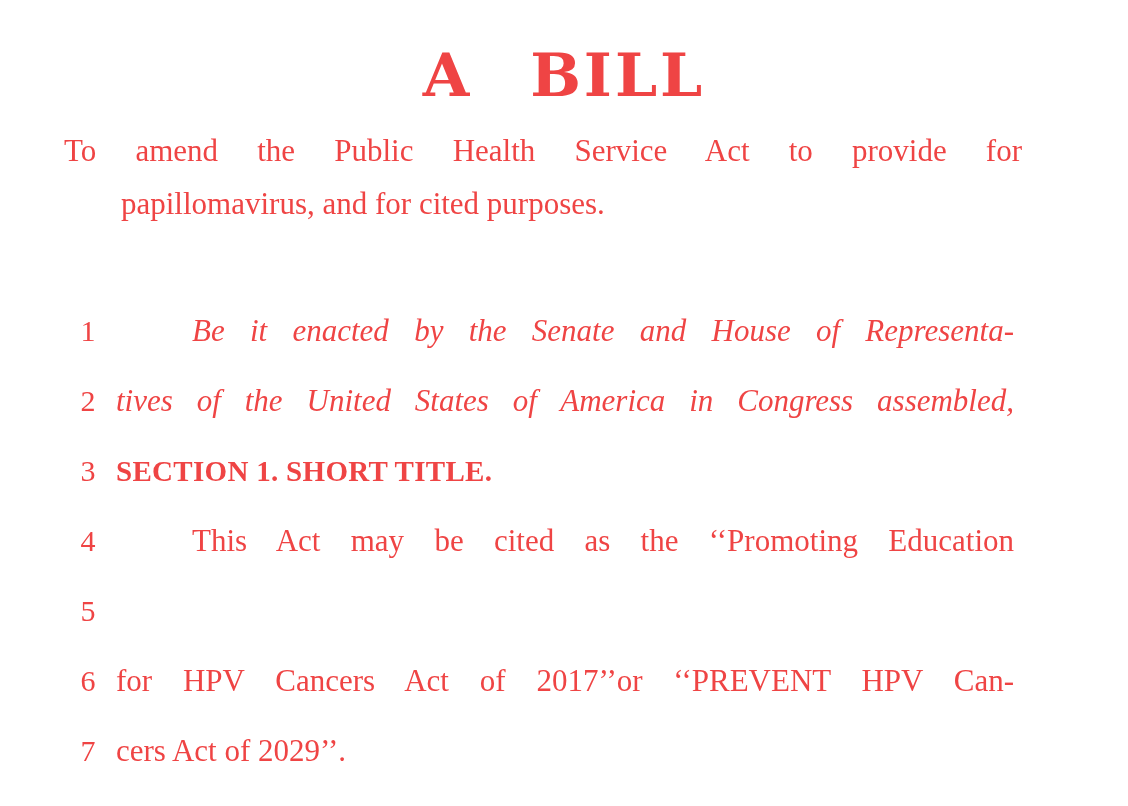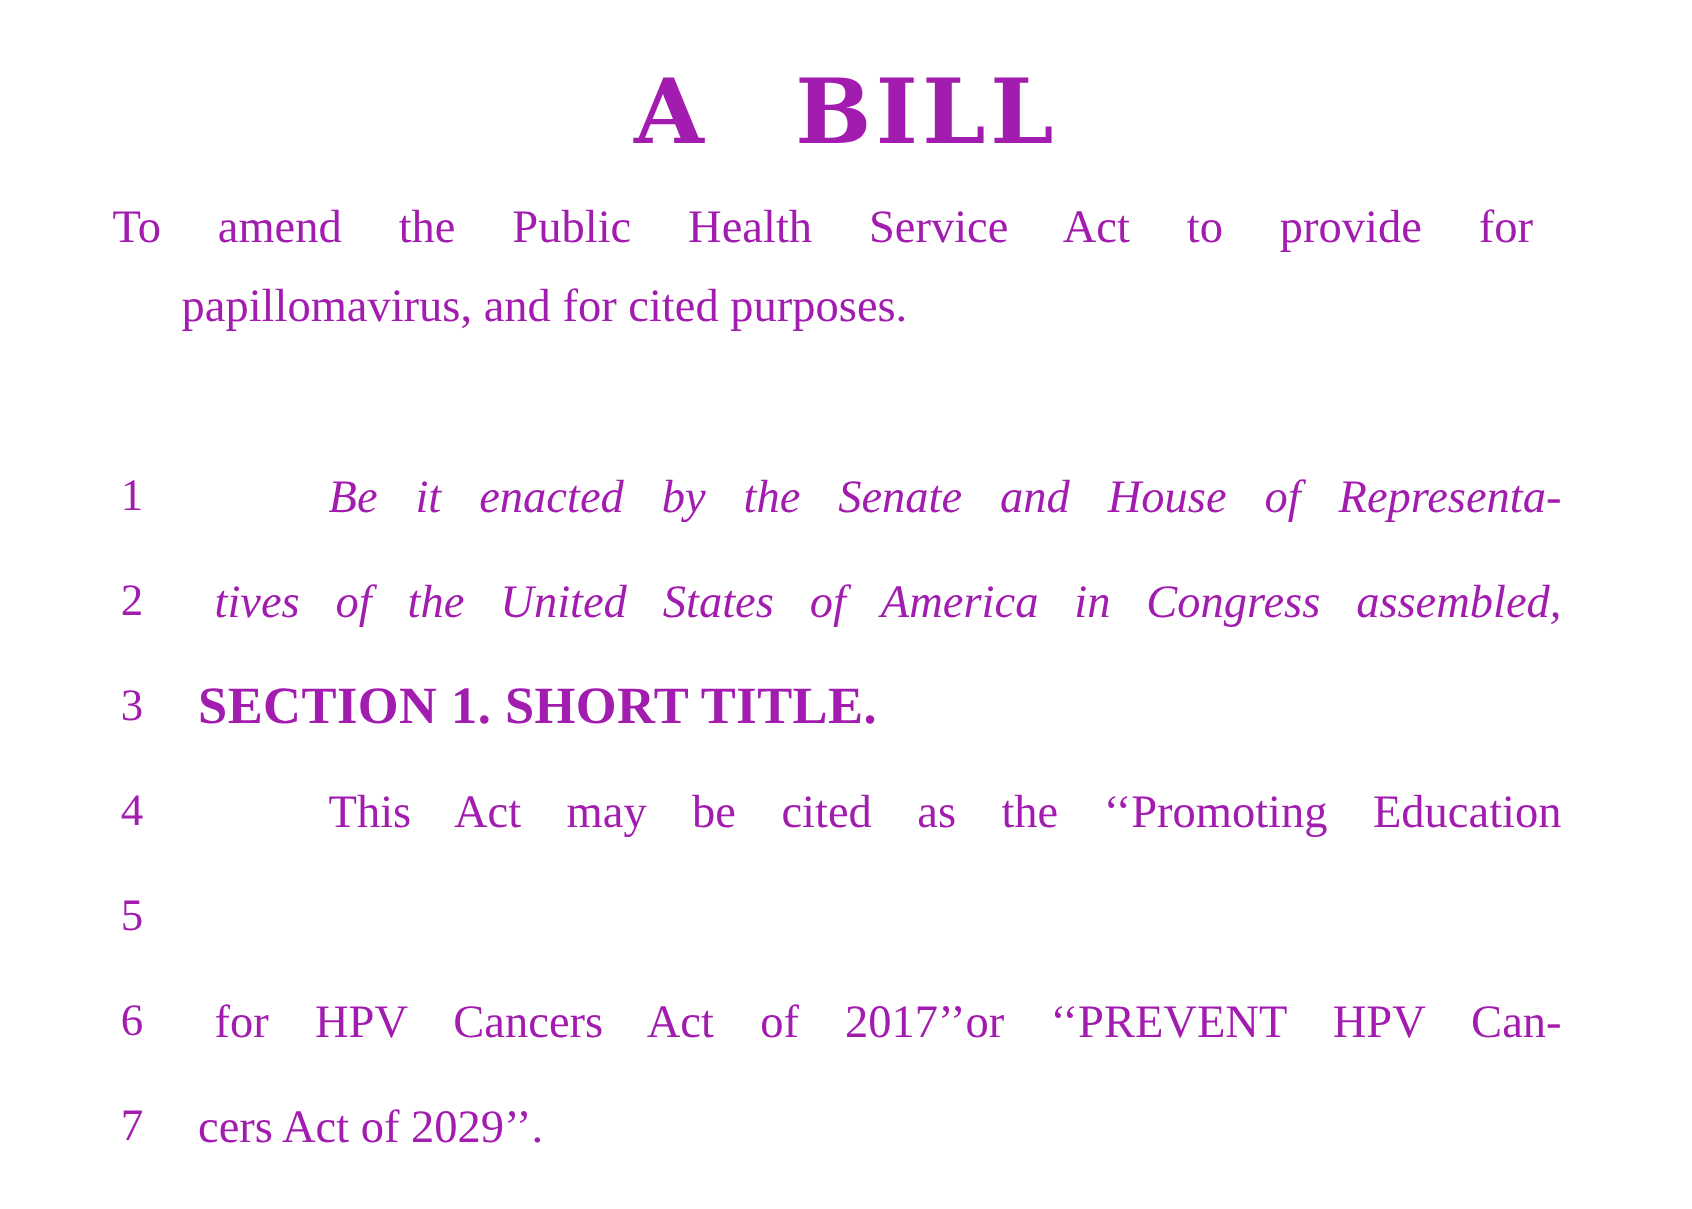--- a/index.html
+++ b/index.html
@@ -2,21 +2,21 @@
 <html><head>
 <meta charset="utf-8">
 <style>
   * { margin: 0; padding: 0; box-sizing: border-box; }
   html, body { background: #ffffff; }
   .page {
     position: relative;
     width: 1128px;
     height: 806px;
     background: #ffffff;
-    color: #a21caf;
+    color: #ef4444;
     font-family: "Liberation Serif", serif;
     overflow: hidden;
   }
   .bill-title {
     position: absolute;
     top: 40px;
     left: 0;
     width: 100%;
     text-align: center;
     font-family: "DejaVu Serif", serif;
@@ -29,49 +29,49 @@
   }
   .long-title {
     position: absolute;
     top: 124px;
     left: 64px;
     width: 958px;
     font-size: 31px;
   }
   .lt-line { height: 53px; line-height: 53px; }
   .lt-line.cont { padding-left: 57px; }
-  .justify { text-align: justify; text-align-last: justify; margin-left: 11px; }
+  .justify { text-align: justify; text-align-last: justify; }
   .body-lines {
     position: absolute;
     top: 296px;
     left: 0;
     width: 100%;
   }
   .row { position: relative; height: 70px; }
   .num {
     position: absolute;
     left: 75px;
     top: 0;
     width: 26px;
     text-align: center;
     font-size: 30px;
     line-height: 70px;
   }
   .text {
     position: absolute;
-    left: 132px;
+    left: 116px;
     top: 0;
     width: 898px;
     font-size: 31px;
     line-height: 70px;
   }
   .text.indent { text-indent: 76px; }
   .text.italic { font-style: italic; }
   .text.heading {
-    font-size: 35px;
+    font-size: 29px;
     font-weight: 700;
     letter-spacing: 0.3px;
   }
 </style>
 </head>
 <body>
 
 <div class="page">
 
   <h1 class="bill-title">A BILL</h1>

